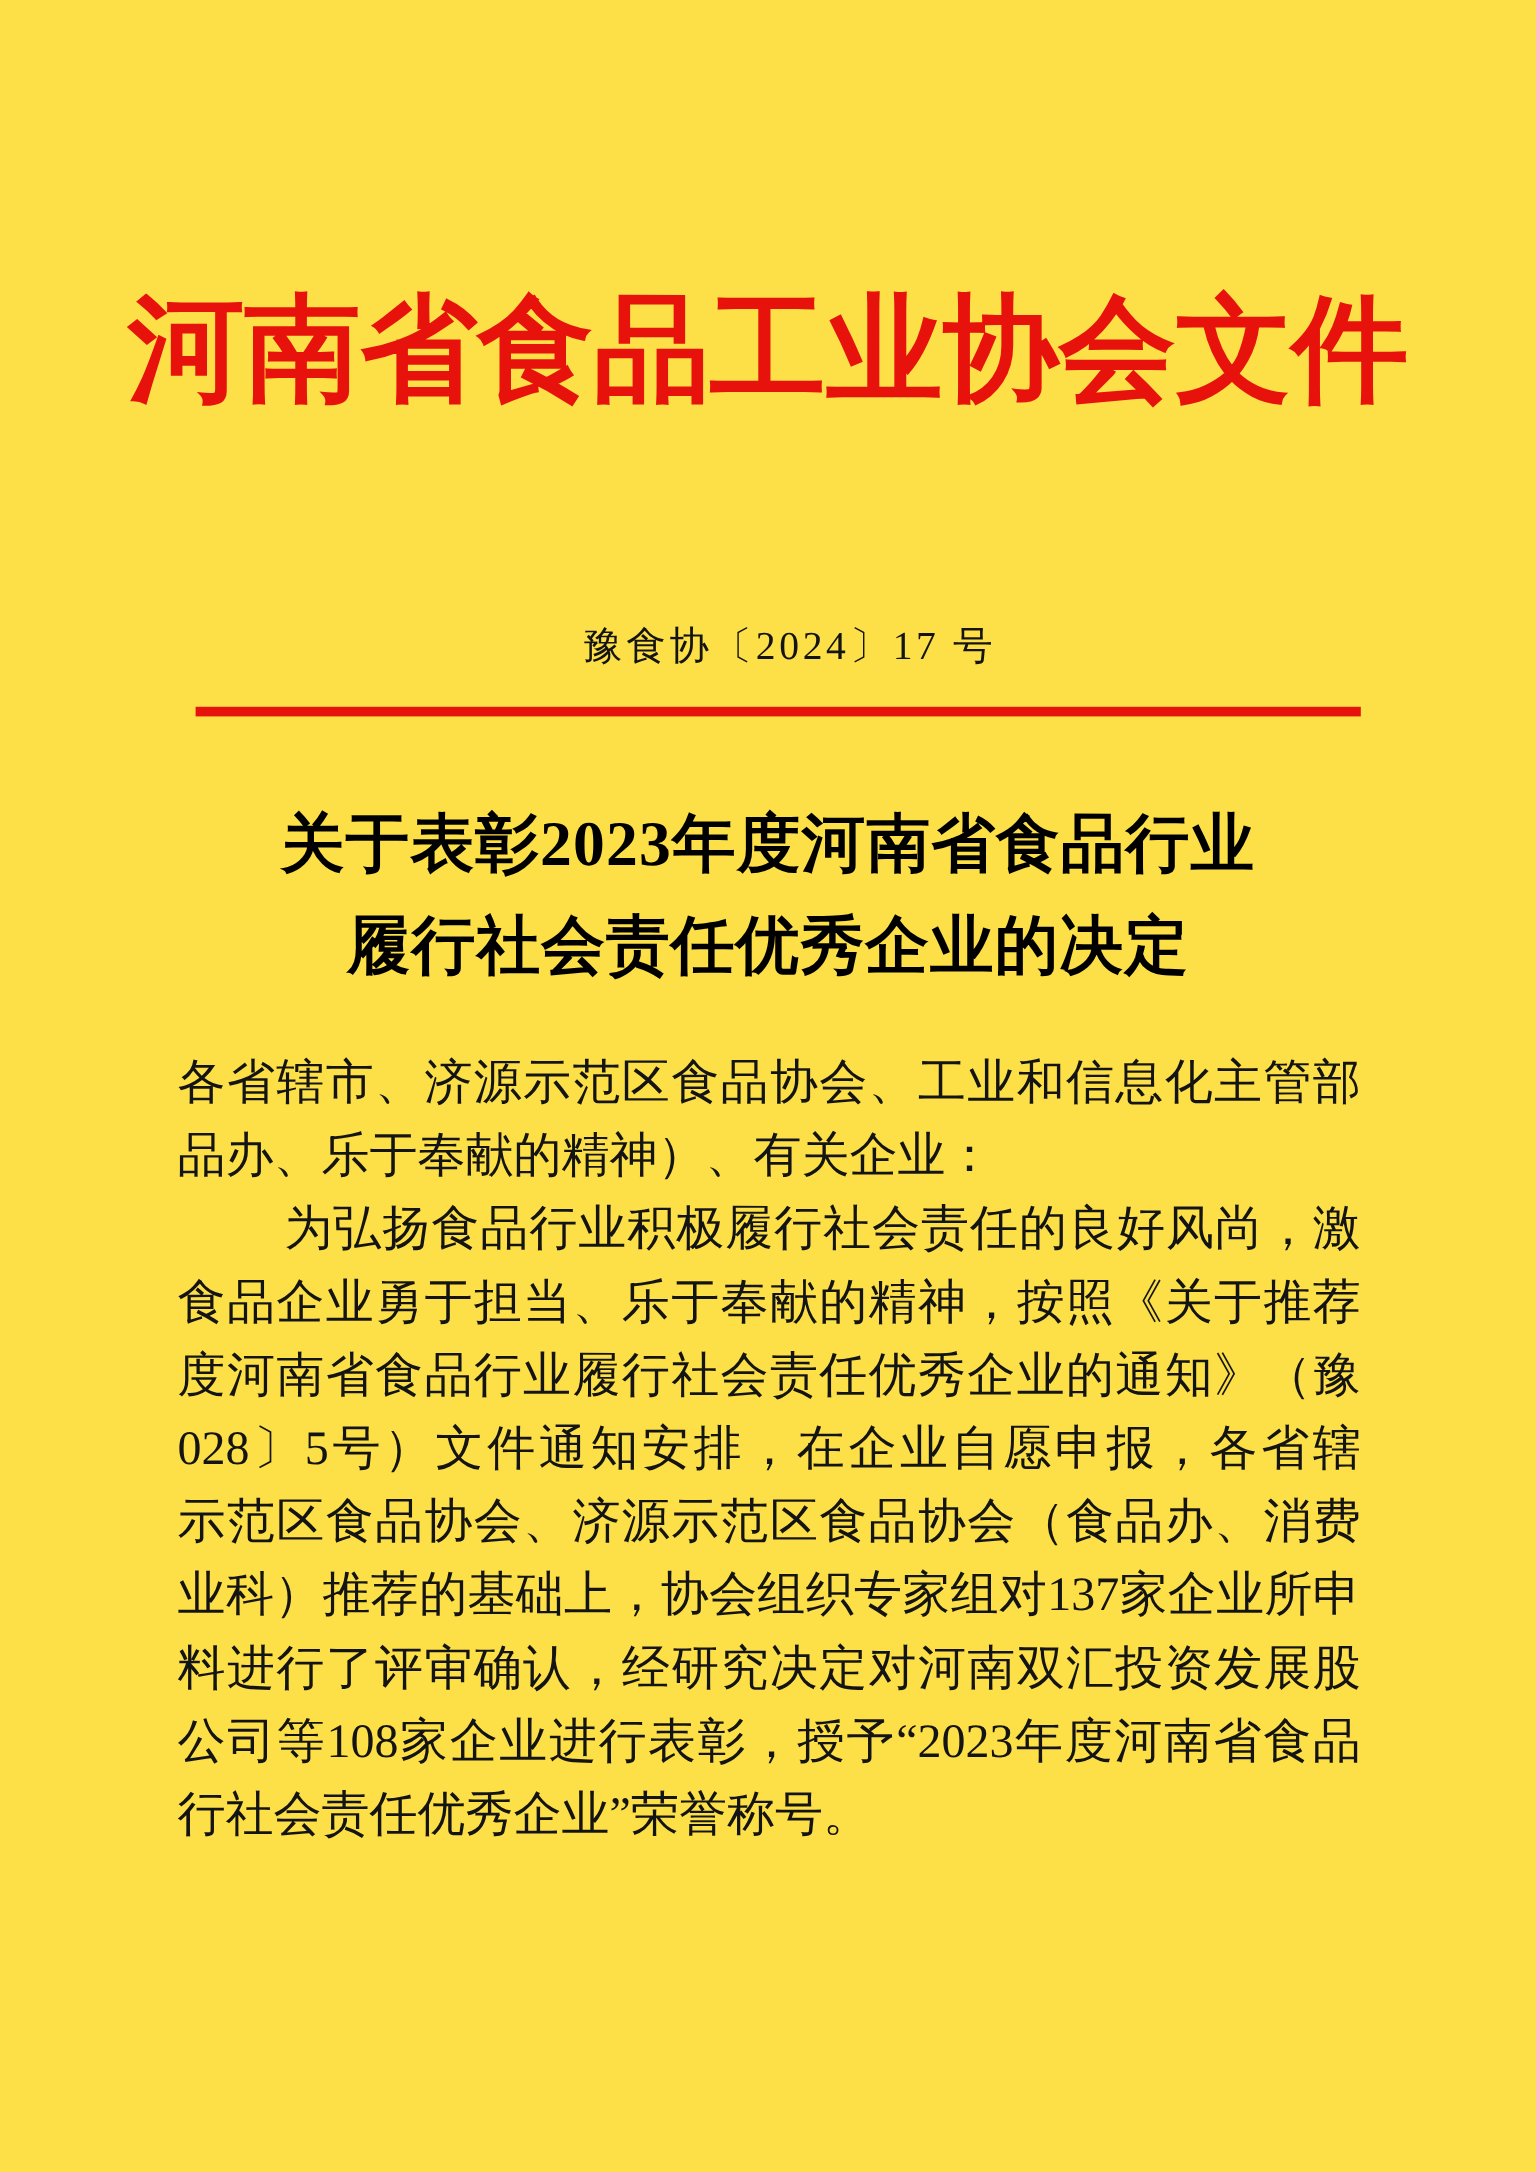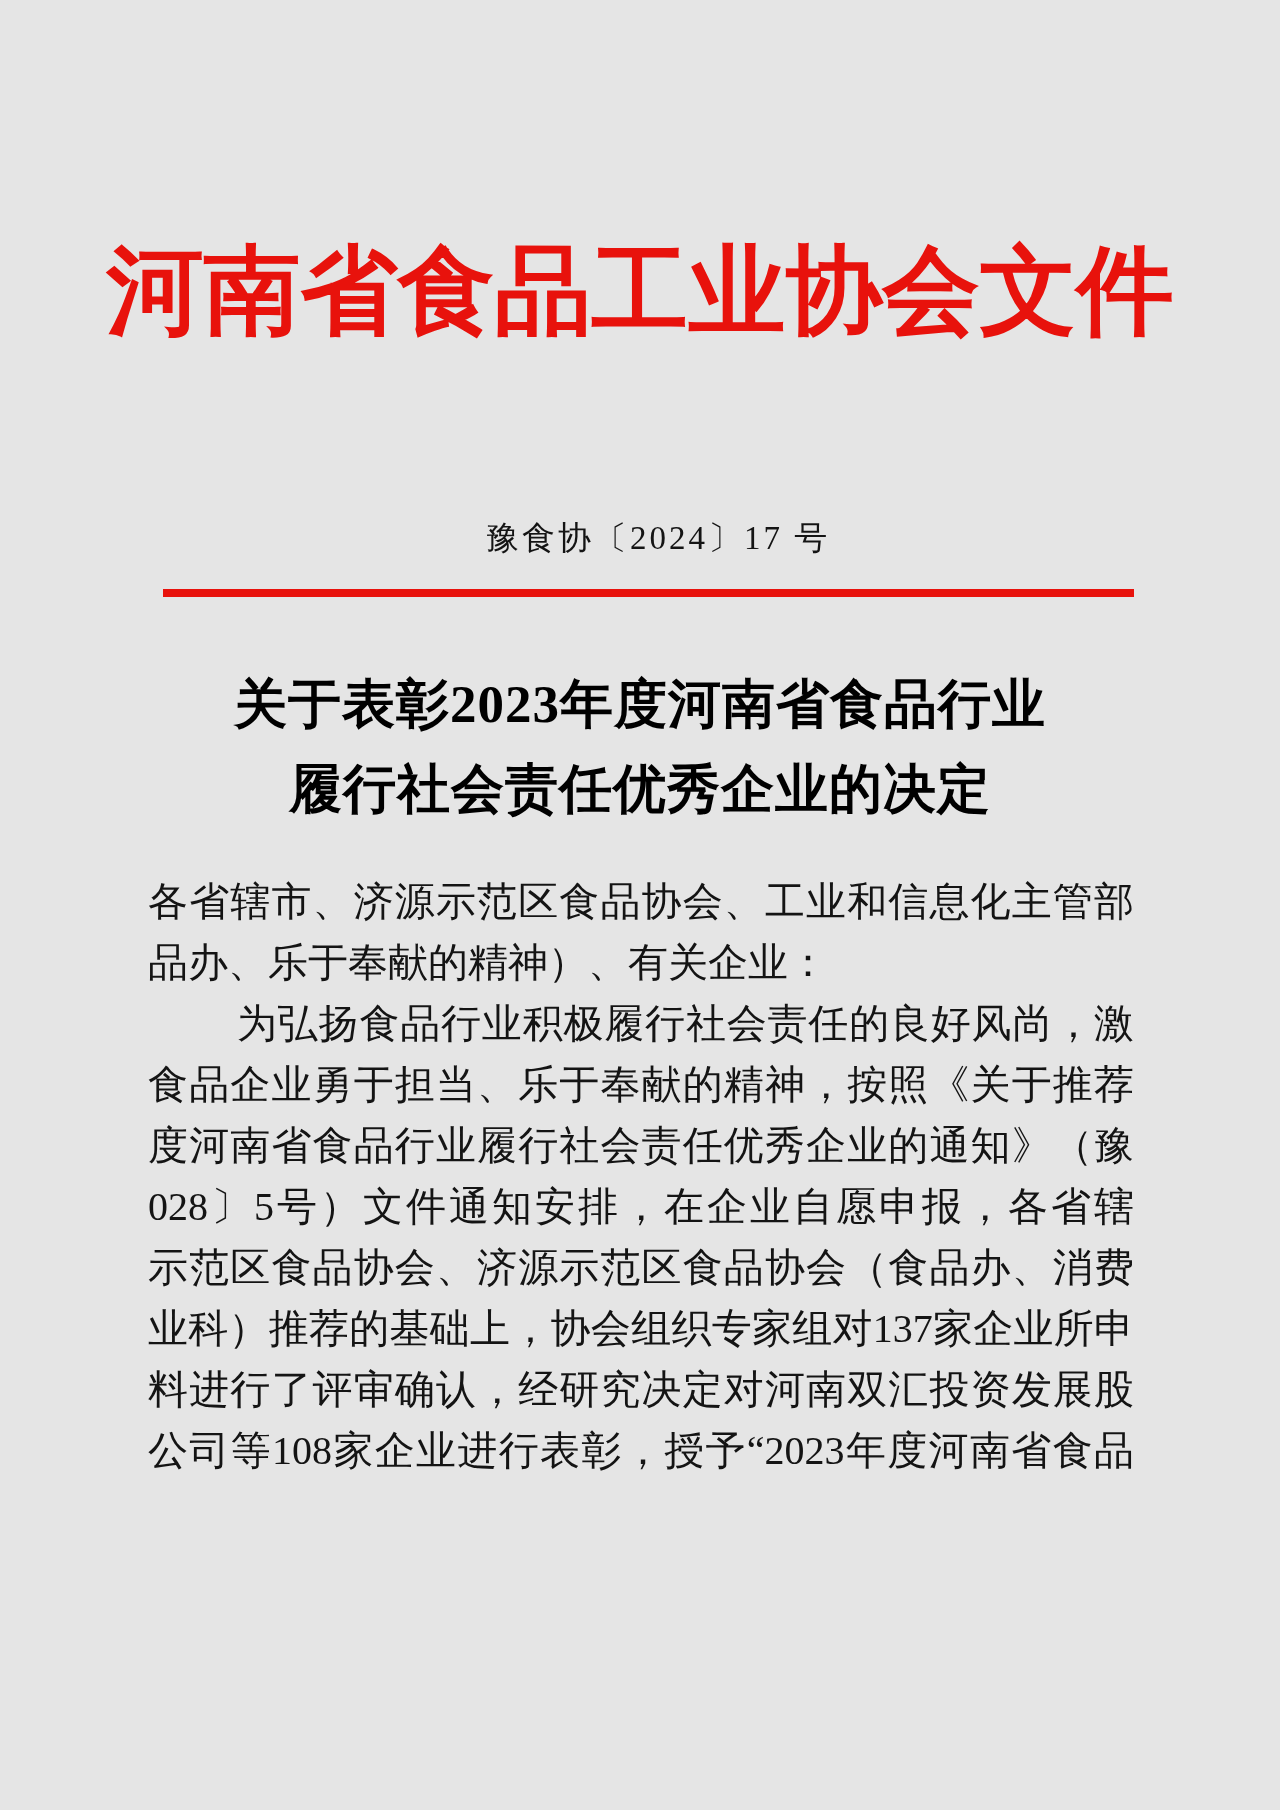--- a/index.html
+++ b/index.html
@@ -8,21 +8,21 @@
   }
   * { margin: 0; padding: 0; box-sizing: border-box; }
   html, body { background: #ffffff; }
   body { font-family: "Liberation Serif", "DejaVu Serif", serif; }
 
   .page {
     position: relative;
     width: 1280px;
     height: 1810px;
     margin: 0 auto;
-    background: #e5e5e5;
+    background: #fde047;
     overflow: hidden;
   }
 
   
   .org-title {
     position: absolute;
     top: 234px;
     left: 0;
     width: 100%;
     text-align: center;
@@ -117,15 +117,16 @@
     <div class="body-line">各省辖市、济源示范区食品协会、工业和信息化主管部门（食</div>
     <div class="body-line last">品办、乐于奉献的精神）、有关企业：</div>
     <div class="body-line indent">为弘扬食品行业积极履行社会责任的良好风尚，激励广大</div>
     <div class="body-line">食品企业勇于担当、乐于奉献的精神，按照《关于推荐2023年</div>
     <div class="body-line">度河南省食品行业履行社会责任优秀企业的通知》（豫食协〔2</div>
     <div class="body-line">028〕5号）文件通知安排，在企业自愿申报，各省辖市、济源</div>
     <div class="body-line">示范区食品协会、济源示范区食品协会（食品办、消费品工</div>
     <div class="body-line">业科）推荐的基础上，协会组织专家组对137家企业所申报的资</div>
     <div class="body-line">料进行了评审确认，经研究决定对河南双汇投资发展股份有限</div>
     <div class="body-line">公司等108家企业进行表彰，授予“2023年度河南省食品行业履</div>
+    <div class="body-line last">行社会责任优秀企业”荣誉称号。</div>
   </div>
 
 </div>
 
 </body></html>

